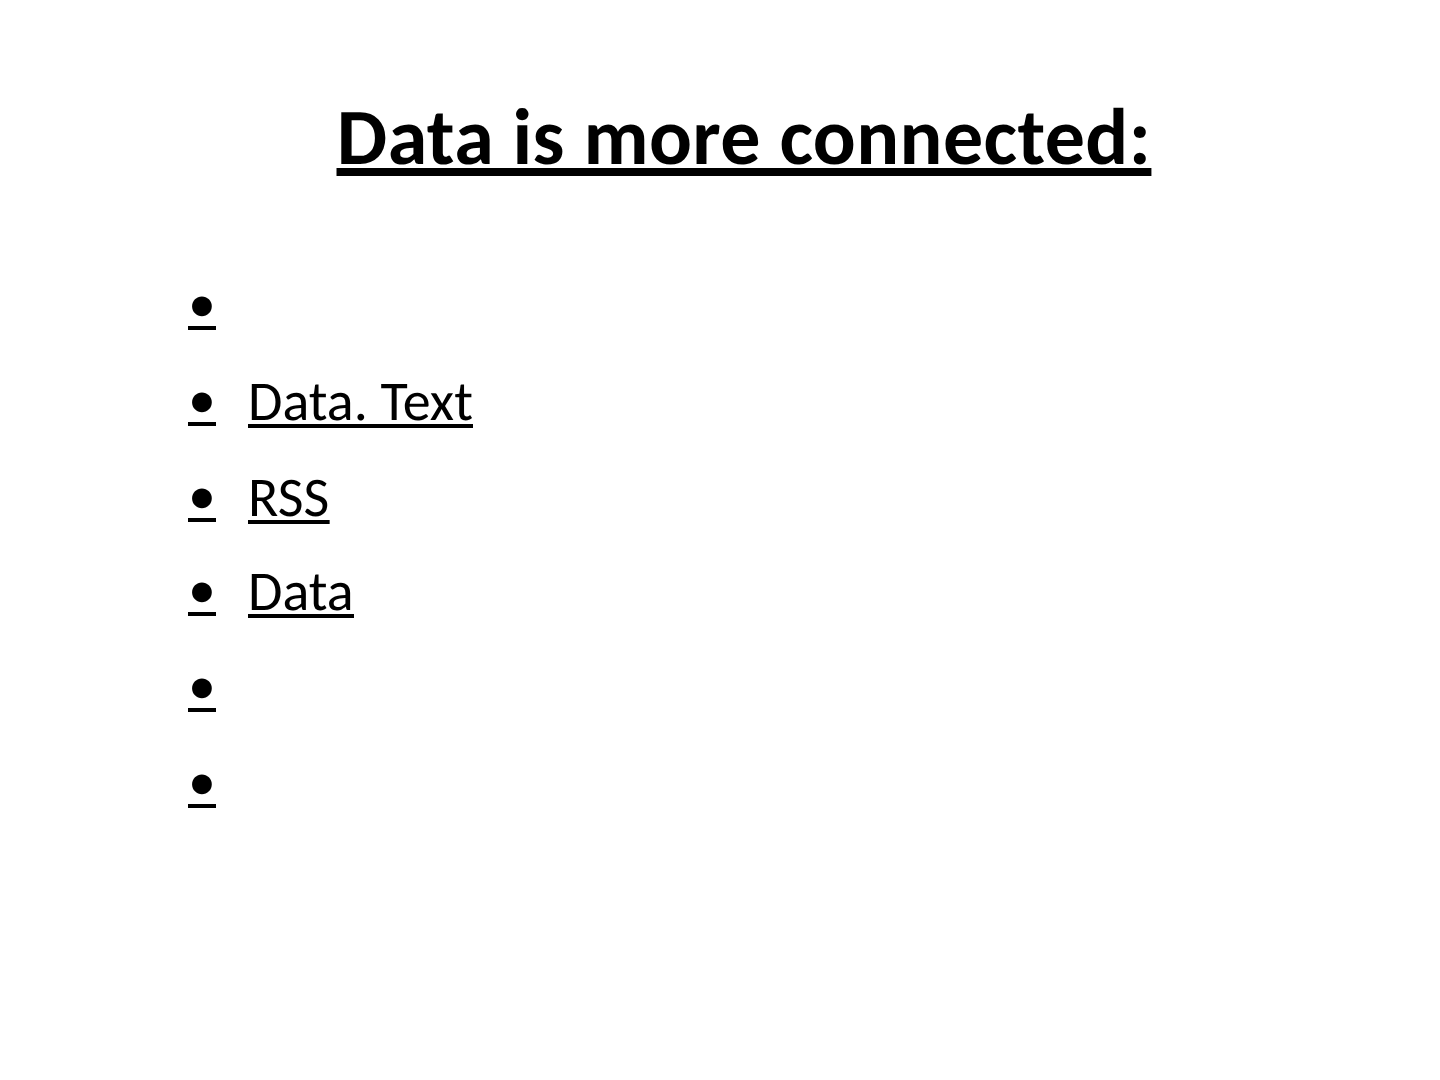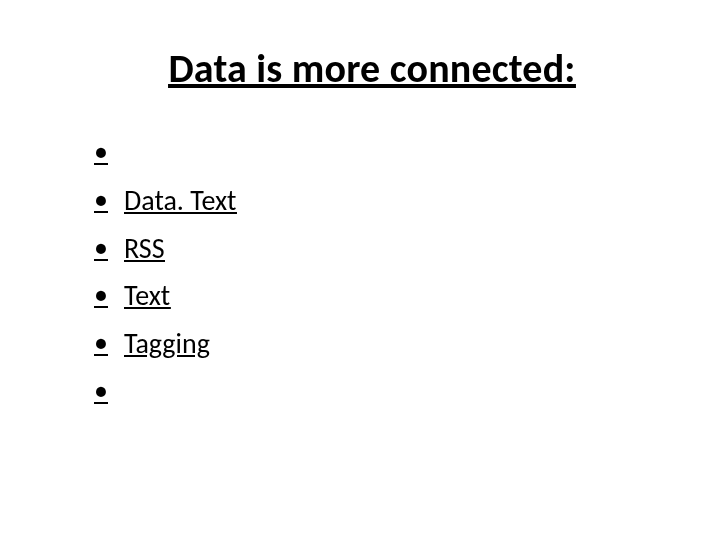--- a/index.html
+++ b/index.html
@@ -62,23 +62,22 @@
     <li class="bullet-item">
       <span class="bullet-dot">•</span>
       <span class="bullet-text">Data. Text</span>
     </li>
     <li class="bullet-item">
       <span class="bullet-dot">•</span>
       <span class="bullet-text">RSS</span>
     </li>
     <li class="bullet-item">
       <span class="bullet-dot">•</span>
-      <span class="bullet-text">Text</span>
+      <span class="bullet-text">Data</span>
     </li>
     <li class="bullet-item">
       <span class="bullet-dot">•</span>
-      <span class="bullet-text">Tagging</span>
     </li>
     <li class="bullet-item">
       <span class="bullet-dot">•</span>
     </li>
   </ul>
 </div>
 
 </body></html>

